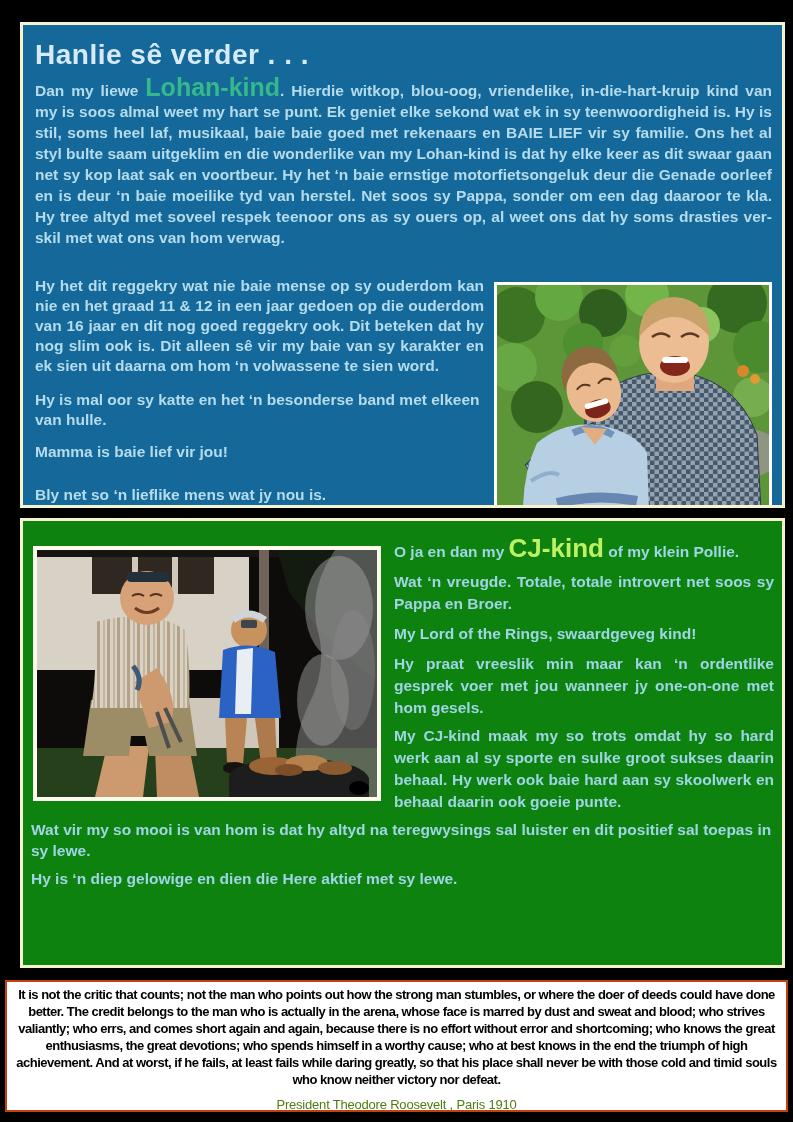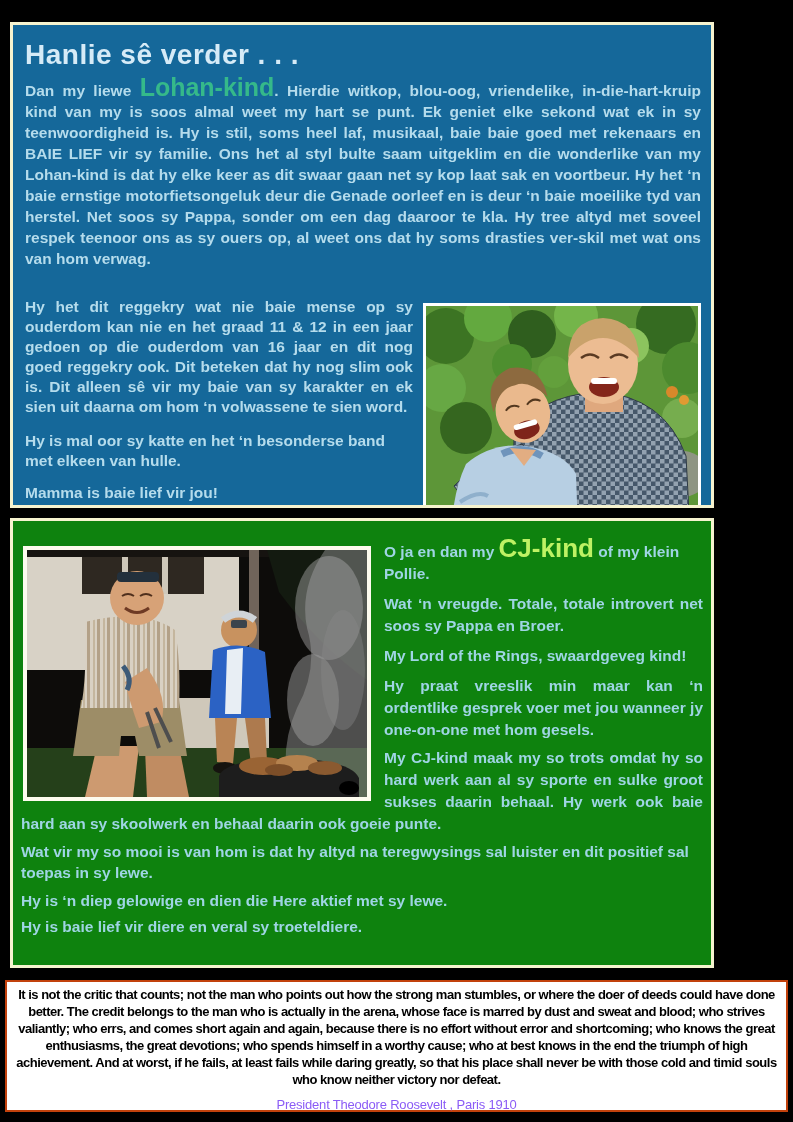--- a/index.html
+++ b/index.html
@@ -1,20 +1,20 @@
 <!DOCTYPE html>
 <html><head>
 <meta charset="utf-8">
 <style>
   html,body{margin:0;padding:0;}
   body{
     width:793px;height:1122px;position:relative;background:#000;
     font-family:"Liberation Sans","DejaVu Sans",sans-serif;overflow:hidden;
   }
-  .panel{position:absolute;box-sizing:border-box;left:10px;width:704px;}
+  .panel{position:absolute;box-sizing:border-box;left:20px;width:765px;}
   .panel-blue{
     top:22px;height:486px;background:#15689a;border:3px solid #f6f3cf;
     padding:4px 10px 6px 10px;overflow:hidden;
   }
   .panel-blue h1{
     margin:10px 0 6px 2px;font-size:28px;font-weight:bold;color:#d6ebf7;letter-spacing:.5px;
   }
   .panel-blue p{
     margin:0 0 0 2px;color:#b5dcec;font-weight:bold;font-size:15.5px;line-height:21px;
   }
@@ -55,21 +55,21 @@
   .green-full .f3{margin-top:5px;}
 
   .panel-white{
     left:5px;width:783px;top:980px;height:132px;background:#fff;border:2px solid #c2410c;
     padding:4px 8px;text-align:center;
   }
   .panel-white .quote{
     margin:0;color:#000;font-weight:bold;font-size:13px;line-height:17px;letter-spacing:-0.5px;
   }
   .panel-white .attrib{
-    margin:9px 0 0 0;color:#8b5cf6;font-size:13px;font-weight:normal;letter-spacing:-0.2px;
+    margin:9px 0 0 0;color:#4d7c0f;font-size:13px;font-weight:normal;letter-spacing:-0.2px;
   }
 </style>
 </head>
 <body>
 
 <div class="panel panel-blue">
   <h1>Hanlie sê verder . . .</h1>
   <p class="intro"><span>Dan my liewe </span><span class="lohan">Lohan-kind</span><span>.  Hierdie witkop, blou-oog, vriendelike, in-die-hart-kruip kind van my is soos almal weet my hart se punt.  Ek geniet elke sekond wat ek in sy teenwoordigheid is.  Hy is stil, soms heel laf, musikaal, baie baie goed met rekenaars en BAIE LIEF vir sy familie.  Ons het al styl bulte saam uitgeklim en die wonderlike van my Lohan-kind is dat hy elke keer as dit swaar gaan net sy kop laat sak en voortbeur.  Hy het ‘n baie ernstige motorfietsongeluk deur die Genade oorleef en is deur ‘n baie moeilike tyd van herstel.  Net soos sy Pappa, sonder om een dag daaroor te kla.  Hy tree altyd met soveel respek teenoor ons as sy ouers op, al weet ons dat hy soms drasties ver-skil met wat ons van hom verwag.</span></p>
 
   <div class="blue-body">
@@ -191,21 +191,20 @@
     </div>
     <p class="g0"><span>O ja en dan my </span><span class="cj">CJ-kind</span><span> of my klein Pollie.</span></p>
     <p class="g1">Wat ‘n vreugde.  Totale, totale introvert net soos sy Pappa en Broer.</p>
     <p class="g2">My Lord of the Rings, swaardgeveg kind!</p>
     <p class="g3">Hy praat vreeslik min maar kan ‘n ordentlike gesprek voer met jou wanneer jy one-on-one met hom gesels.</p>
     <p class="g4">My CJ-kind maak my so trots omdat hy so hard werk aan al sy sporte en sulke groot sukses daarin behaal.  Hy werk ook baie hard aan sy skoolwerk en behaal daarin ook goeie punte.</p>
   </div>
   <div class="green-full">
     <p class="f0">Wat vir my so mooi is van hom is dat hy altyd na teregwysings sal luister en dit positief sal toepas in sy lewe.</p>
     <p class="f2">Hy is ‘n diep gelowige en dien die Here aktief met sy lewe.</p>
-    <p class="f3">Hy is baie lief vir diere en veral sy troeteldiere.</p>
 
   </div>
 </div>
 
 <div class="panel panel-white">
   <p class="quote">It is not the critic that counts; not the man who points out how the strong man stumbles, or where the doer of deeds could have done better. The credit belongs to the man who is actually in the arena, whose face is marred by dust and sweat and blood; who strives valiantly; who errs, and comes short again and again, because there is no effort without error and shortcoming; who knows the great enthusiasms, the great devotions; who spends himself in a worthy cause; who at best knows in the end the triumph of high achievement. And at worst, if he fails, at least fails while daring greatly, so that his place shall never be with those cold and timid souls who know neither victory nor defeat.</p>
   <p class="attrib">President Theodore Roosevelt , Paris 1910</p>
 </div>
 
 </body></html>

